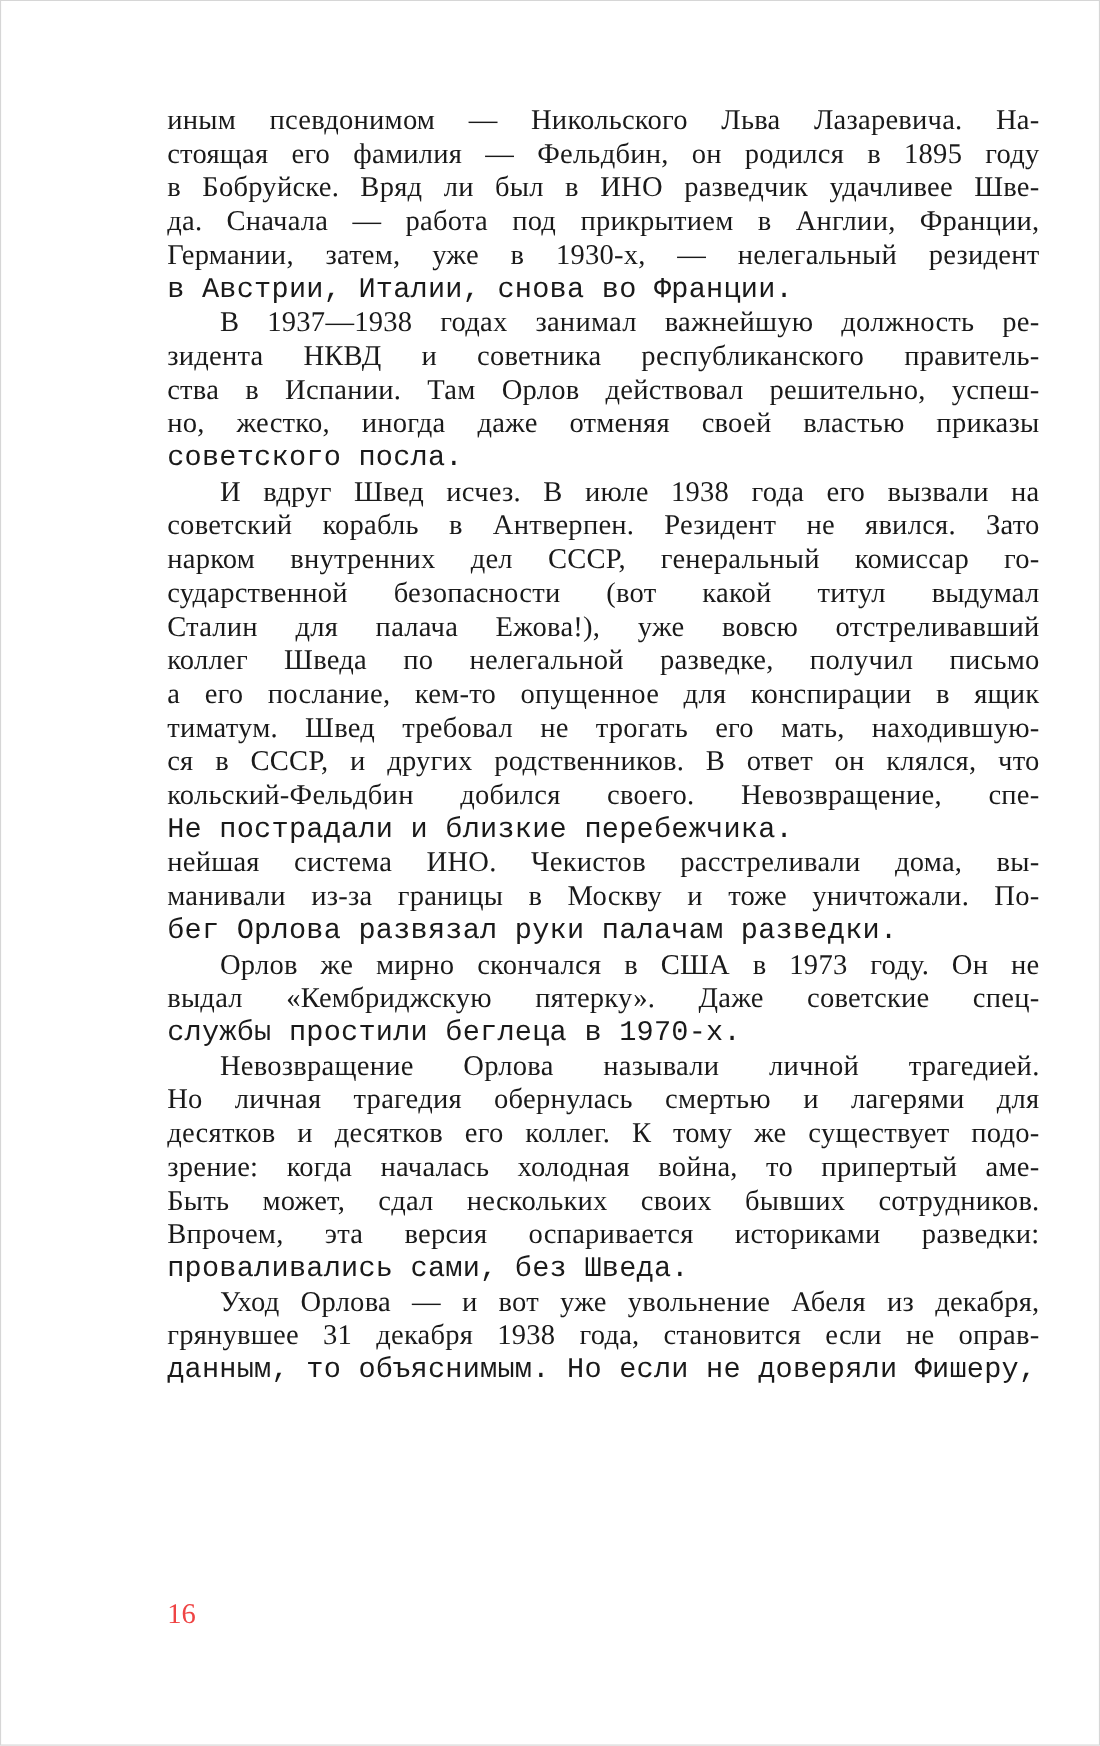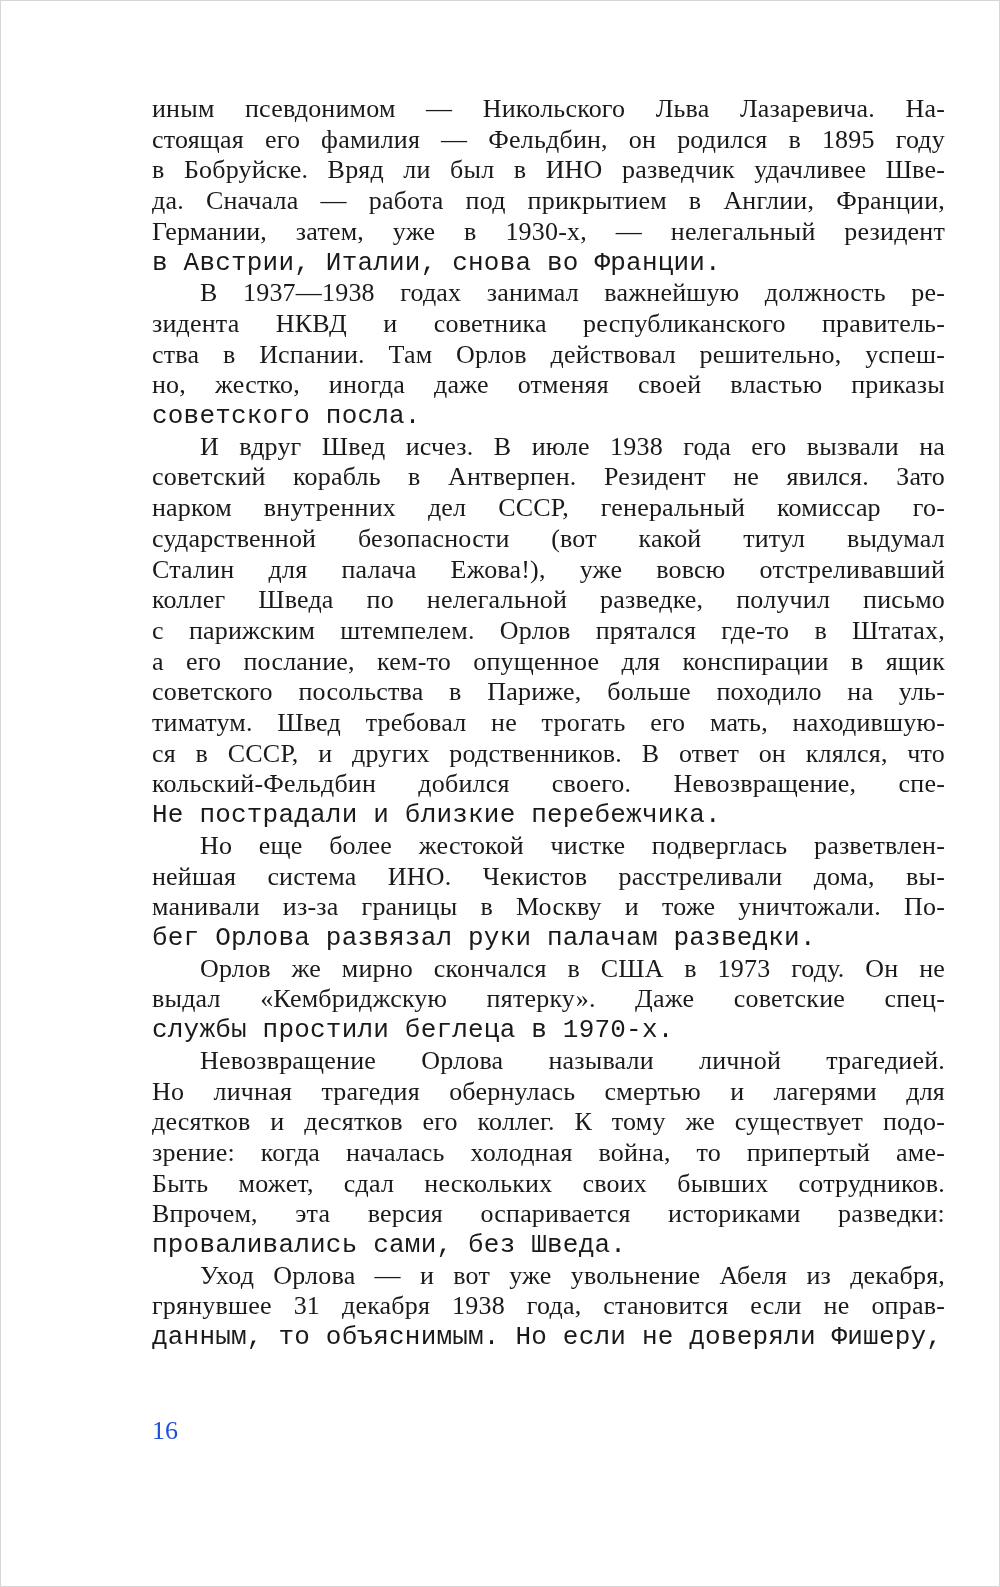--- a/index.html
+++ b/index.html
@@ -40,24 +40,24 @@
     text-align: justify;
     text-align-last: left;
     font-family: Liberation Mono, monospace;
   }
   .line.indent {
     text-indent: 48px;
   }
   .page-number {
     position: absolute;
     left: 152px;
-    top: 1416px;
+    top: 1452px;
     font-size: 26px;
     line-height: 30px;
-    color: #1d4ed8;
+    color: #ef4444;
   }
 </style>
 </head>
 <body>
 
 <div class="book-page">
   <div class="text-block">
       <div class="para">
         <div class="line">иным псевдонимом — Никольского Льва Лазаревича. На-</div>
         <div class="line">стоящая его фамилия — Фельдбин, он родился в 1895 году</div>
@@ -73,30 +73,27 @@
         <div class="line">но, жестко, иногда даже отменяя своей властью приказы</div>
         <div class="line last">советского посла.</div>
       </div>
       <div class="para">
         <div class="line indent">И вдруг Швед исчез. В июле 1938 года его вызвали на</div>
         <div class="line">советский корабль в Антверпен. Резидент не явился. Зато</div>
         <div class="line">нарком внутренних дел СССР, генеральный комиссар го-</div>
         <div class="line">сударственной безопасности (вот какой титул выдумал</div>
         <div class="line">Сталин для палача Ежова!), уже вовсю отстреливавший</div>
         <div class="line">коллег Шведа по нелегальной разведке, получил письмо</div>
-        <div class="line">с парижским штемпелем. Орлов прятался где-то в Штатах,</div>
         <div class="line">а его послание, кем-то опущенное для конспирации в ящик</div>
-        <div class="line">советского посольства в Париже, больше походило на уль-</div>
         <div class="line">тиматум. Швед требовал не трогать его мать, находившую-</div>
         <div class="line">ся в СССР, и других родственников. В ответ он клялся, что</div>
         <div class="line">кольский-Фельдбин добился своего. Невозвращение, спе-</div>
         <div class="line last">Не пострадали и близкие перебежчика.</div>
       </div>
       <div class="para">
-        <div class="line indent">Но еще более жестокой чистке подверглась разветвлен-</div>
         <div class="line">нейшая система ИНО. Чекистов расстреливали дома, вы-</div>
         <div class="line">манивали из-за границы в Москву и тоже уничтожали. По-</div>
         <div class="line last">бег Орлова развязал руки палачам разведки.</div>
       </div>
       <div class="para">
         <div class="line indent">Орлов же мирно скончался в США в 1973 году. Он не</div>
         <div class="line">выдал «Кембриджскую пятерку». Даже советские спец-</div>
         <div class="line last">службы простили беглеца в 1970-х.</div>
       </div>
       <div class="para">

